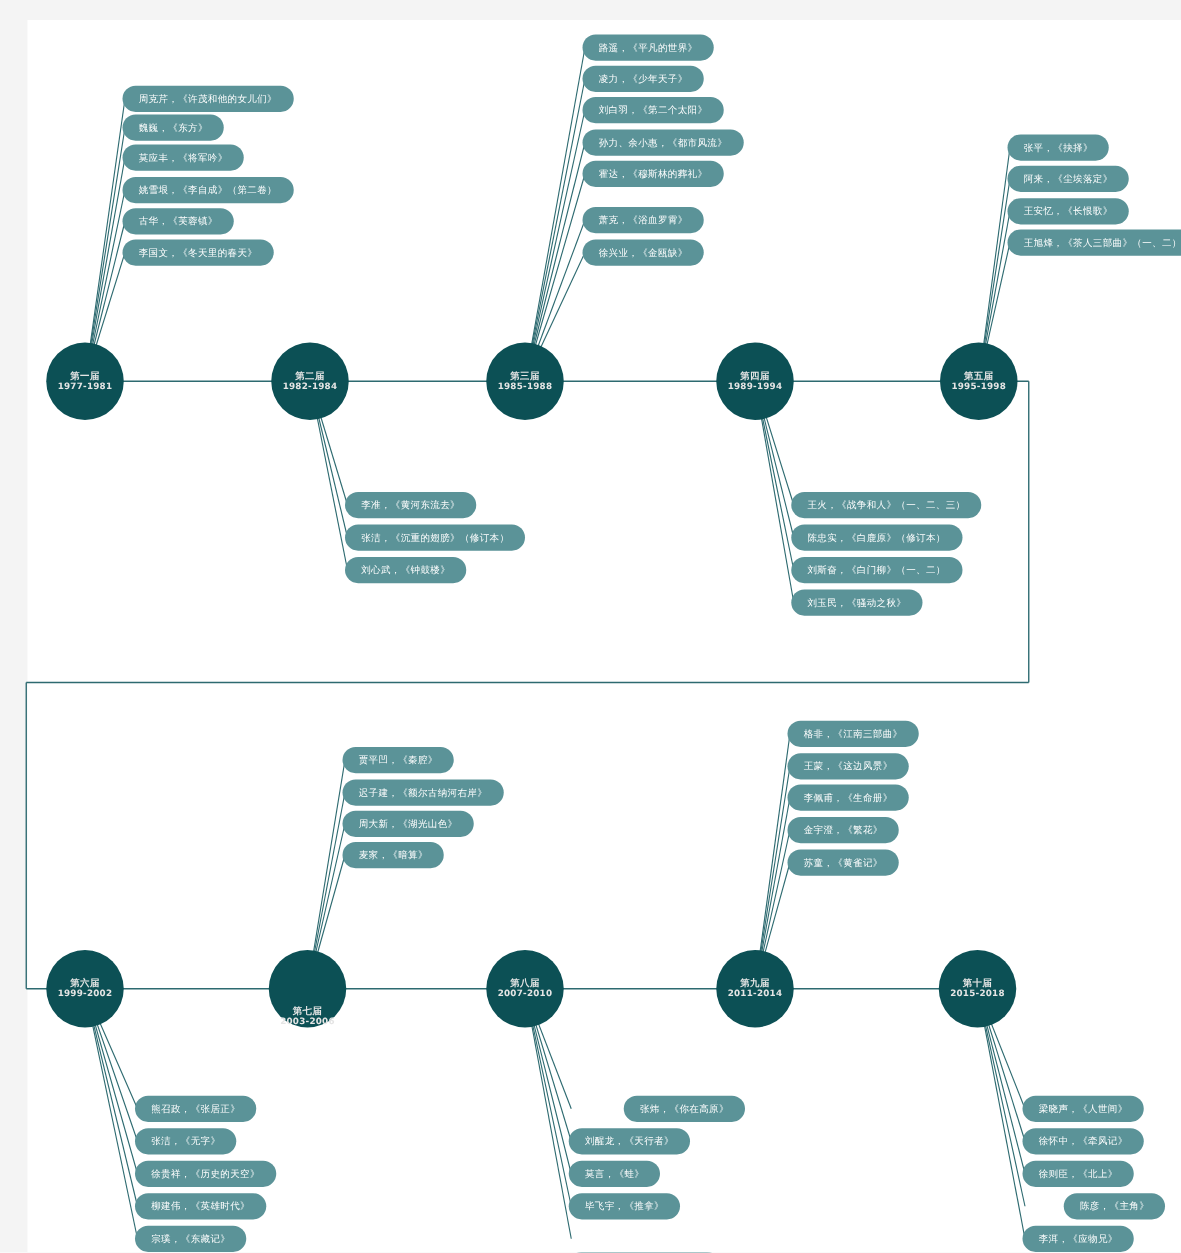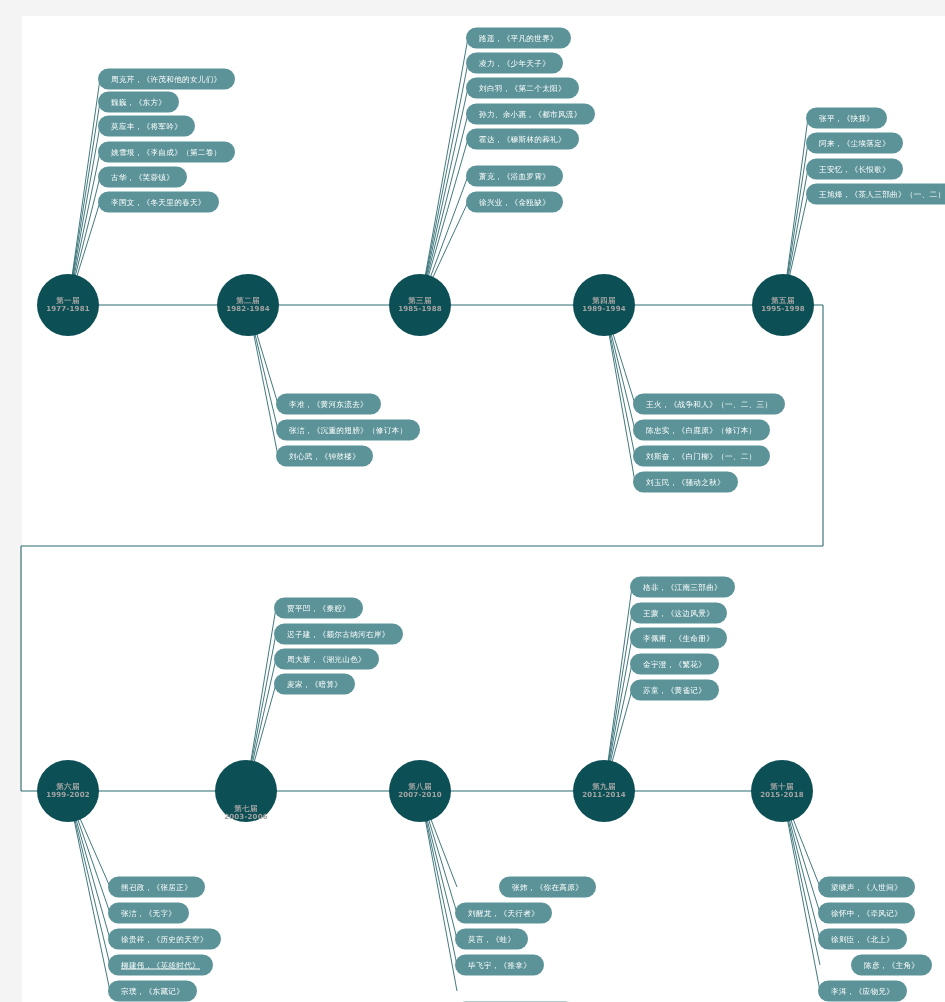--- a/index.html
+++ b/index.html
@@ -12,21 +12,21 @@
   #stage{position:relative;width:945px;height:1002px;}
   #canvas{position:absolute;left:22px;top:16px;width:923px;height:986px;background:#ffffff;}
   svg#wires{position:absolute;left:0;top:0;width:945px;height:1002px;pointer-events:none;}
 
   .node{
     position:absolute;
     width:62px;height:62px;
     margin-left:-31px;margin-top:-31px;
     border-radius:50%;
     background:#0c5055;
-    color:#a3a3a3;
+    color:#e5e5e5;
     display:flex;flex-direction:column;
     align-items:center;justify-content:center;
     line-height:1.25;
     text-align:center;
     box-sizing:border-box;
   }
   .node .n-title{font-size:7.5px;letter-spacing:.4px;font-weight:700;}
   .node .n-years{font-size:7px;letter-spacing:.2px;font-weight:700;}
 
   .pill{
@@ -169,21 +169,21 @@
       <div class="pill" style="left: 633px; top: 430px;">陈忠实，《白鹿原》（修订本）</div>
       <div class="pill" style="left: 633px; top: 456px;">刘斯奋，《白门柳》（一、二）</div>
       <div class="pill" style="left: 633px; top: 482px;">刘玉民，《骚动之秋》</div>
       <div class="pill" style="left: 806px; top: 118px;">张平，《抉择》</div>
       <div class="pill" style="left: 806px; top: 143px;">阿来，《尘埃落定》</div>
       <div class="pill" style="left: 806px; top: 169px;">王安忆，《长恨歌》</div>
       <div class="pill" style="left: 806px; top: 194px;">王旭烽，《茶人三部曲》（一、二）</div>
       <div class="pill" style="left: 108px; top: 887px;">熊召政，《张居正》</div>
       <div class="pill" style="left: 108px; top: 913px;">张洁，《无字》</div>
       <div class="pill" style="left: 108px; top: 939px;">徐贵祥，《历史的天空》</div>
-      <div class="pill" style="left: 108px; top: 965px; text-decoration: underline;">柳建伟，《英雄时代》</div>
+      <div class="pill" style="left: 108px; top: 965px;">柳建伟，《英雄时代》</div>
       <div class="pill" style="left: 108px; top: 991px;">宗璞，《东藏记》</div>
       <div class="pill" style="left: 274px; top: 608px;">贾平凹，《秦腔》</div>
       <div class="pill" style="left: 274px; top: 634px;">迟子建，《额尔古纳河右岸》</div>
       <div class="pill" style="left: 274px; top: 659px;">周大新，《湖光山色》</div>
       <div class="pill" style="left: 274px; top: 684px;">麦家，《暗算》</div>
       <div class="pill" style="left: 455px; top: 887px; margin-left: 44px;">张炜，《你在高原》</div>
       <div class="pill" style="left: 455px; top: 913px;">刘醒龙，《天行者》</div>
       <div class="pill" style="left: 455px; top: 939px;">莫言，《蛙》</div>
       <div class="pill" style="left: 455px; top: 965px;">毕飞宇，《推拿》</div>
       <div class="pill" style="left: 455px; top: 1012px;">刘震云，《一句顶一万句》</div>

